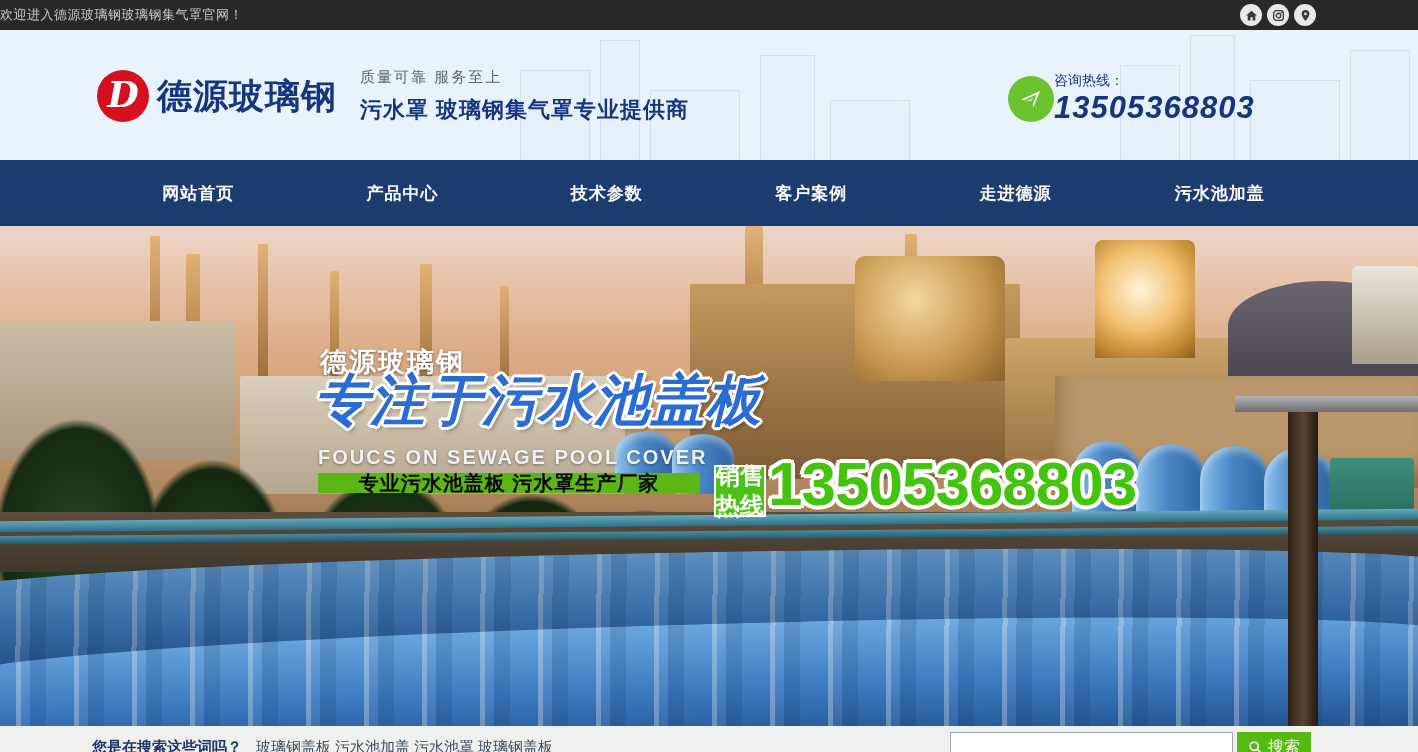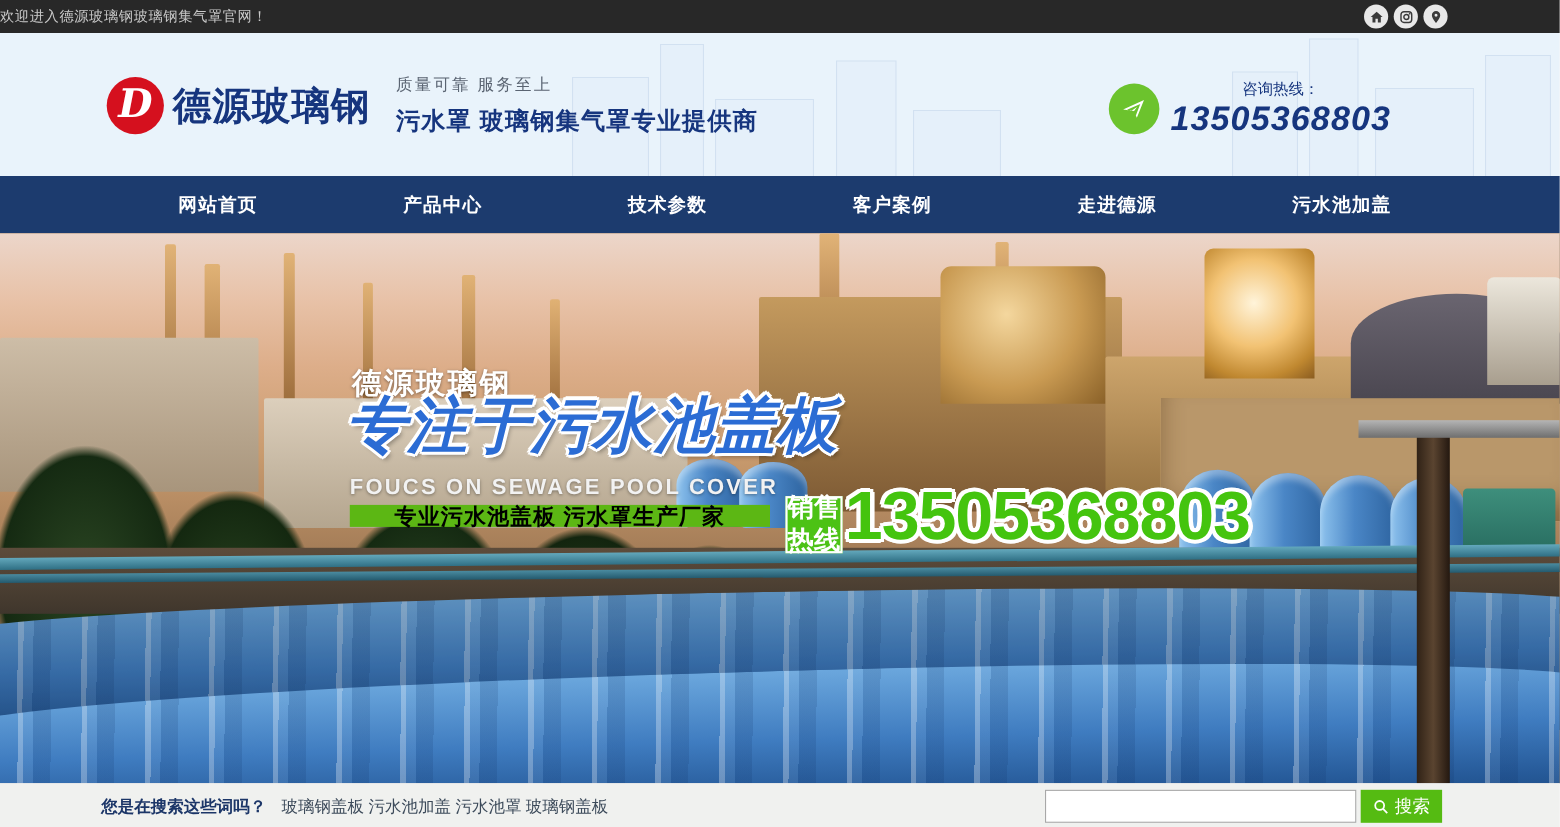--- a/index.html
+++ b/index.html
@@ -21,26 +21,26 @@
   .logo-wrap { position:absolute; left:97px; top:40px; display:flex; align-items:center; }
   .logo-circle { width:52px; height:52px; border-radius:50%; background:#d5101e; color:#fff;
     display:flex; align-items:center; justify-content:center;
     font-family:"DejaVu Serif","Liberation Serif",serif; font-style:italic; font-weight:bold; font-size:36px; padding-bottom:4px; }
   .logo-text { margin-left:8px; font-size:35px; font-weight:bold; color:#16357e; letter-spacing:1px; }
   .slogans { position:absolute; left:360px; top:38px; }
   .slogan1 { font-size:15px; color:#5a6472; letter-spacing:2px; }
   .slogan2 { font-size:22px; font-weight:bold; color:#16357e; margin-top:8px; letter-spacing:1px; }
   .hotline { position:absolute; left:1008px; top:42px; display:flex; align-items:center; }
   .plane-circle { width:46px; height:46px; border-radius:50%; background:#6cc32d; display:flex; align-items:center; justify-content:center; }
-  .hotline-txt { margin-left:10px;text-align:center; }
+  .hotline-txt { margin-left:0; }
   .hotline-label { font-size:14px; color:#16357e; }
   .hotline-number { font-size:31px; font-weight:bold; font-style:italic; color:#16357e; letter-spacing:1px; }
 
   
-  .nav { height:52px; background:#1c3b6e; display:flex; padding:0 96px; }
+  .nav { height:66px; background:#1c3b6e; display:flex; padding:0 96px; }
   .nav-item { flex:1; display:flex; align-items:center; justify-content:center;
     color:#fff; font-size:17px; font-weight:bold; letter-spacing:1px; cursor:pointer; }
 
   
   .hero { position:relative; height:500px; overflow:hidden; background:#8a6a4a; }
   .hl { position:absolute; }
   .sky { inset:0; background:linear-gradient(180deg,#ecd6ca 0,#e8c2a8 60px,#ddae8a 120px,#c99b6e 200px,#a8805a 280px,#8a6a4a 340px); }
   .tower { background:linear-gradient(180deg,#e0b070 0,#9a6a38 70%,#6a4824 100%); opacity:.92; border-radius:2px; }
   .bldg { border-radius:2px 2px 0 0; }
   .tank { }

